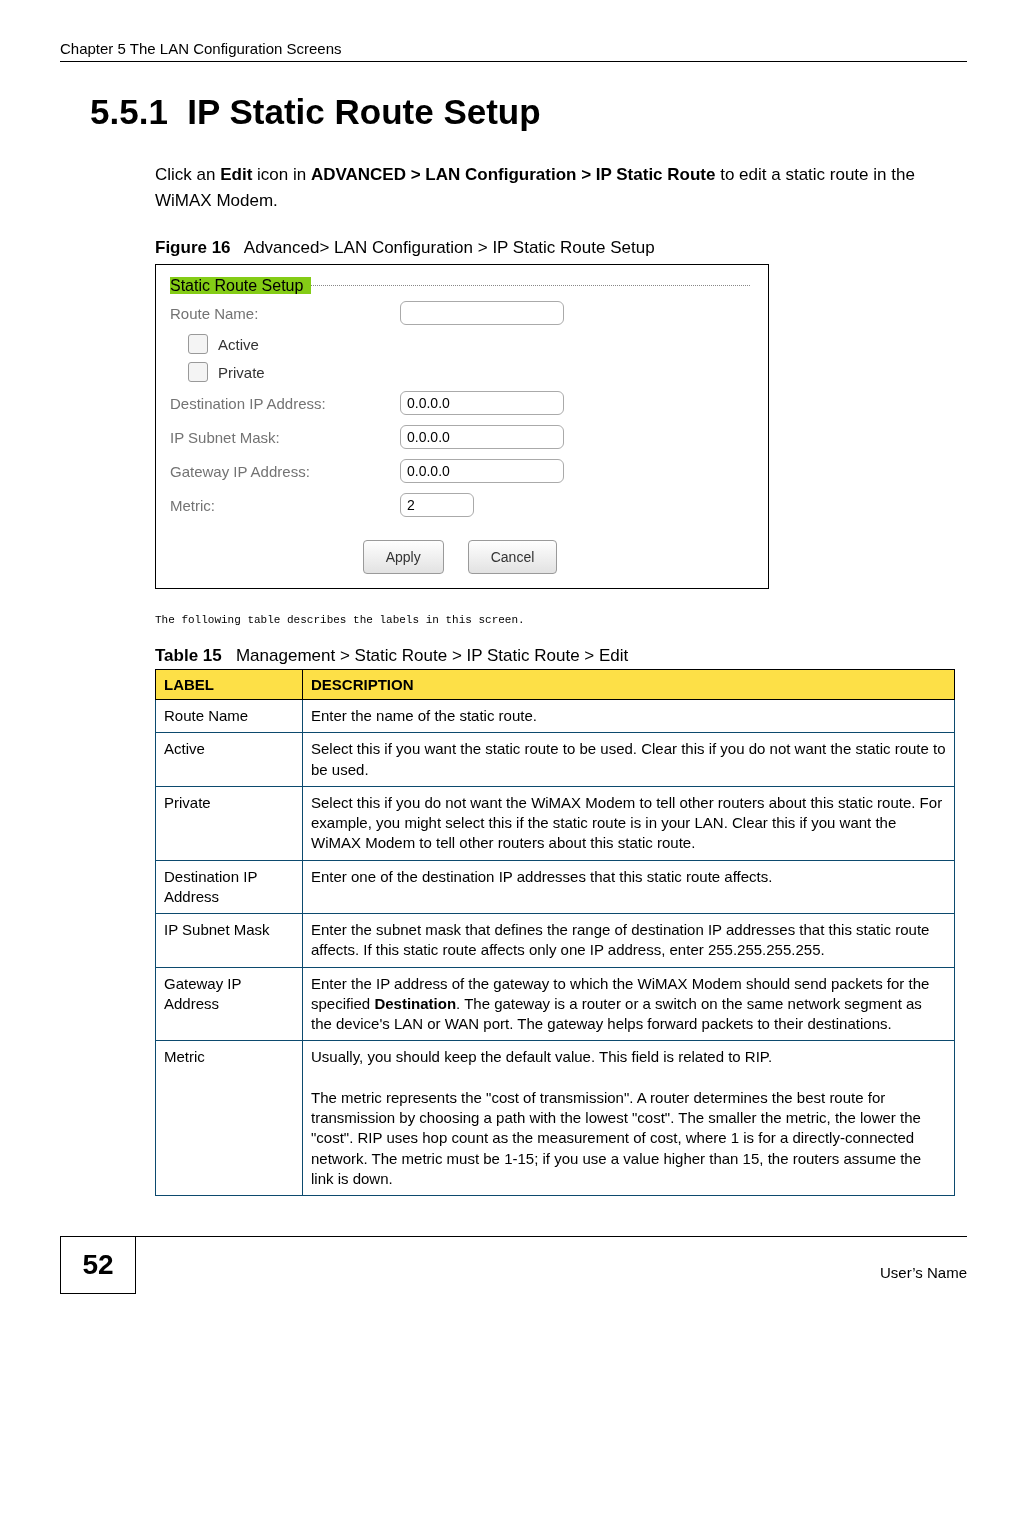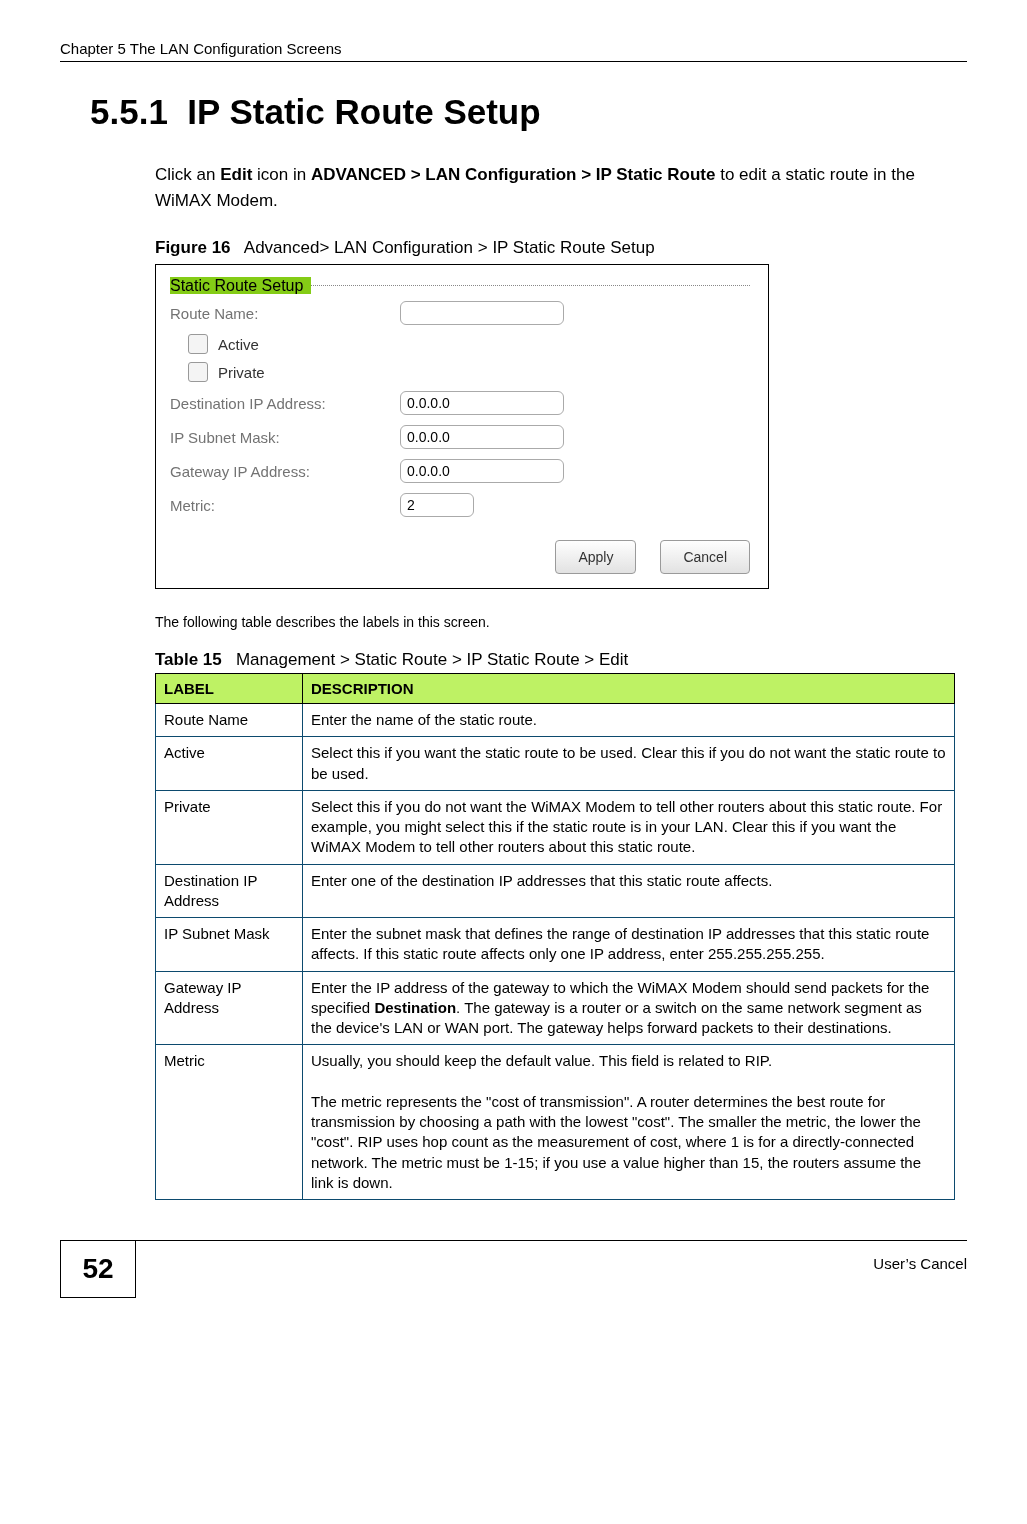--- a/index.html
+++ b/index.html
@@ -75,71 +75,71 @@
     border-radius: 6px;
     height: 22px;
     width: 150px;
     padding: 0 6px;
     font-size: 14px;
     color: #000;
     display: flex; align-items: center;
   }
   .shot .btns {
     display: flex;
-    justify-content: flex-end;
+    justify-content: center;
     gap: 24px;
     margin-top: 18px;
   }
   .shot .btn {
     border: 1px solid #9a9a9a;
     border-radius: 4px;
     background: linear-gradient(#fefefe,#e2e2e2);
     padding: 5px 22px;
     font-size: 14px;
     color: #333;
     height: 22px;
     display: flex; align-items: center;
   }
   .aftershot {
-    font-size: 14px;
+    font-size: 11px;
     margin: 0 0 20px 95px;
-    font-family: Liberation Sans, sans-serif;
+    font-family: Liberation Mono, monospace;
   }
   .tabcap {
     font-size: 17px;
     margin: 0 0 3px 95px;
   }
   .tabcap b { font-weight: bold; }
 
   table.desc {
     border-collapse: collapse;
     margin-left: 95px;
     width: 800px;
     font-family: Verdana, Arial, sans-serif;
     font-size: 15px;
   }
   table.desc th {
     text-align: left;
-    background: #bef264;
+    background: #fde047;
     padding: 6px 8px;
     border: 1px solid #000;
     font-family: Arial, sans-serif;
   }
   table.desc td {
     padding: 6px 8px;
     border: 1px solid #0c4a6e;
     vertical-align: top;
     line-height: 1.35;
   }
   table.desc td.lab { width: 130px; }
 
   .footer {
     margin-top: 40px;
     display: flex;
-    align-items: flex-start;
+    align-items: center;
     border-top: 1px solid #000;
   }
   .footer .pg {
     border: 1px solid #000;
     border-top: none;
     width: 74px;
     font-size: 28px;
     font-weight: bold;
     text-align: center;
     padding: 12px 0;
@@ -262,16 +262,16 @@
       <td style="white-space:pre-line;">Usually, you should keep the default value. This field is related to RIP.
 
 The metric represents the "cost of transmission". A router determines the best route for transmission by choosing a path with the lowest "cost". The smaller the metric, the lower the "cost". RIP uses hop count as the measurement of cost, where 1 is for a directly-connected network. The metric must be 1-15; if you use a value higher than 15, the routers assume the link is down.</td>
     </tr>
   </tbody>
     </table>
 
   <div class="footer">
     <div class="pg">52</div>
     <div class="filler"></div>
-    <div class="ug">User’s Cancel</div>
+    <div class="ug">User’s Name</div>
   </div>
 
 </div>
 
 </body></html>

